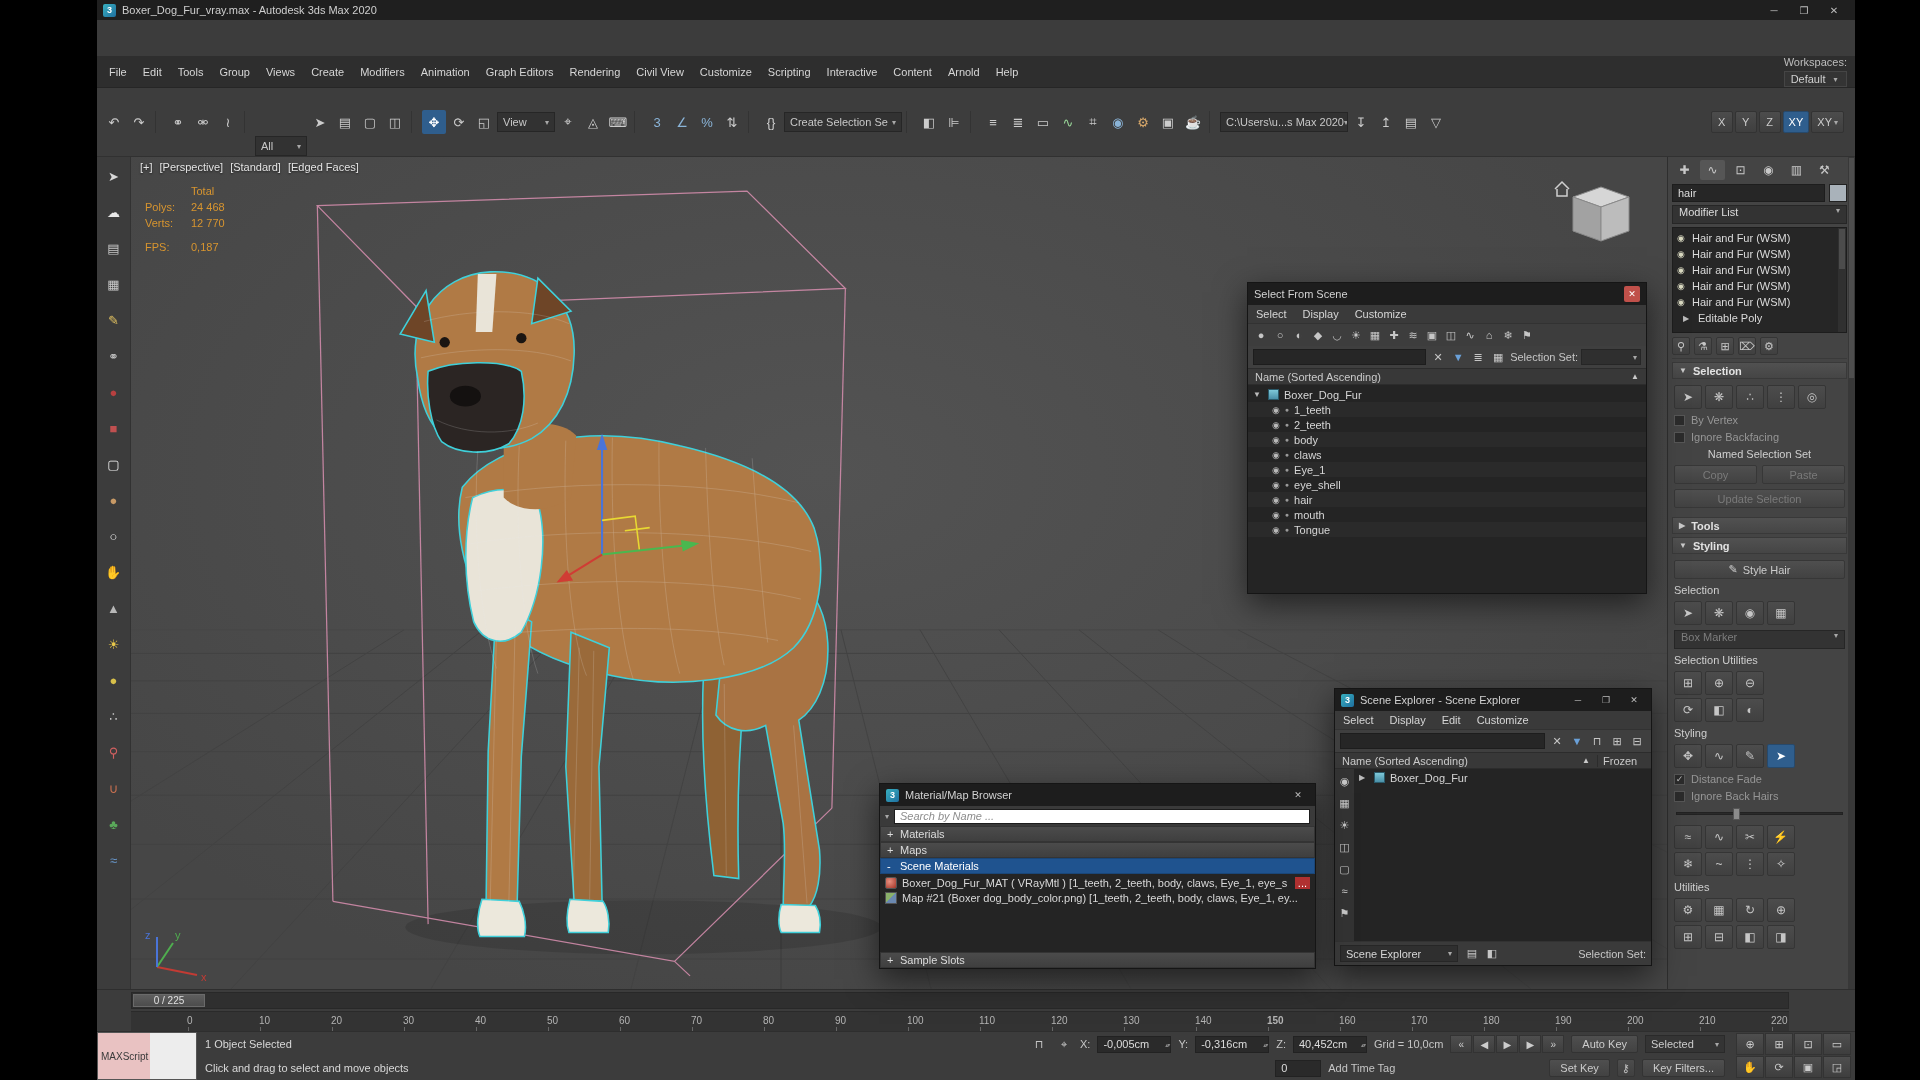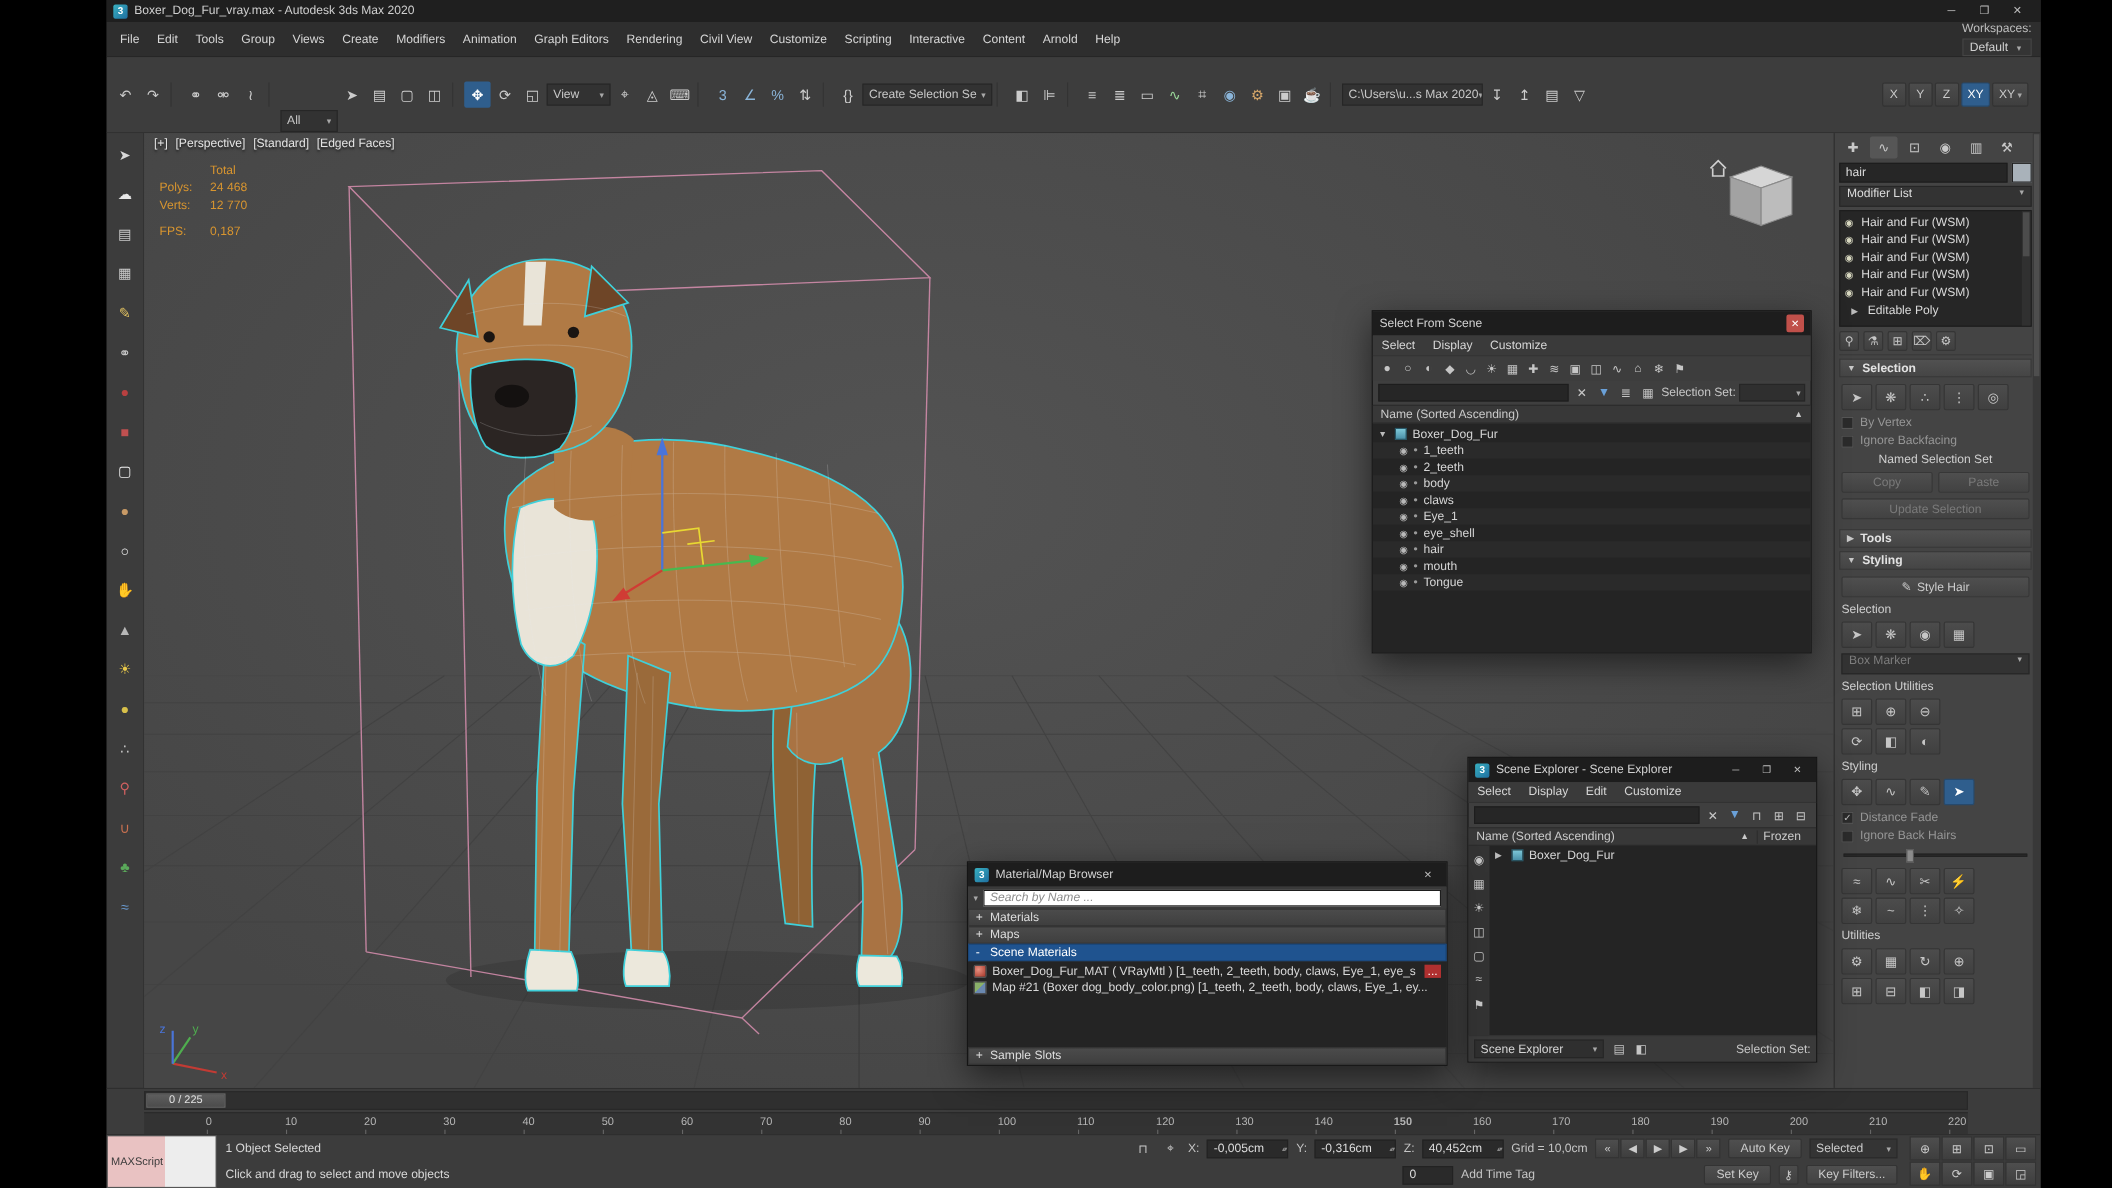--- a/index.html
+++ b/index.html
@@ -8,21 +8,21 @@
   .app { position:absolute; left:97px; top:0; width:1758px; height:1080px; background:#3c3c3c; display:flex; flex-direction:column; }
 
   
   .titlebar { flex:0 0 20px; background:#1f1f1f; display:flex; align-items:center; gap:6px; padding:0 6px; }
   .mini-logo { width:13px; height:13px; flex:0 0 13px; background:linear-gradient(135deg,#38b0c0,#1f6fa0); color:#fff; font-size:9px; font-weight:bold; display:flex; align-items:center; justify-content:center; border-radius:2px; }
   .title-text { color:#cfcfcf; white-space:nowrap; }
   .win-btns { margin-left:auto; display:flex; }
   .win-btn { width:30px; height:18px; display:flex; align-items:center; justify-content:center; color:#bdbdbd; font-size:10px; }
 
   
-  .menubar { flex:0 0 21px; background:#2e2e2e; border-bottom:1px solid #262626; display:flex; align-items:center; padding:0 4px; }
+  .menubar { flex:0 0 21px; background:#2e2e2e; border-bottom:1px solid #262626; display:flex; align-items:center; padding:0 4px;margin-top:36px; }
   .menu-items { display:flex; align-items:center; }
   .menu-item { padding:0 8px; color:#d6d6d6; white-space:nowrap; }
   .workspaces { margin-left:auto; display:flex; gap:3px; color:#bdbdbd; padding-right:4px;flex-direction:column; }
   .ws-dd { background:#343434; border:1px solid #454545; height:16px; display:flex; align-items:center; gap:8px; padding:0 6px; color:#d0d0d0; }
   .arr { font-size:8px; color:#a8a8a8; }
 
   
   .toolbar { flex:0 0 34px; background:#3d3d3d; border-bottom:1px solid #313131; display:flex; align-items:center; gap:1px; padding:0 5px; }
   .tb-icon { width:24px; height:24px; flex:0 0 auto; display:flex; align-items:center; justify-content:center; font-size:13px; color:#cccccc; border-radius:2px; }
   .tb-icon.hl { background:#2f5e8d; color:#fff; }

